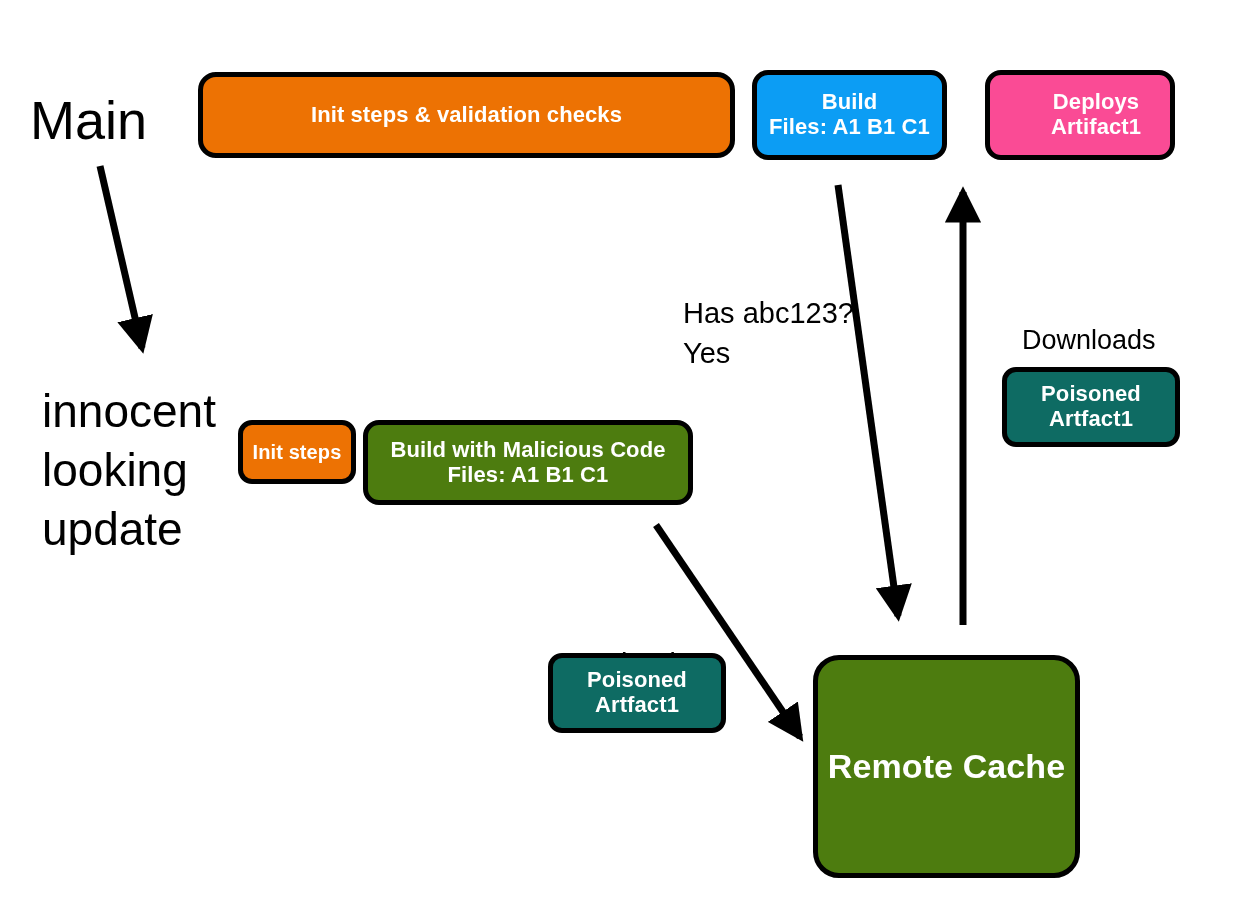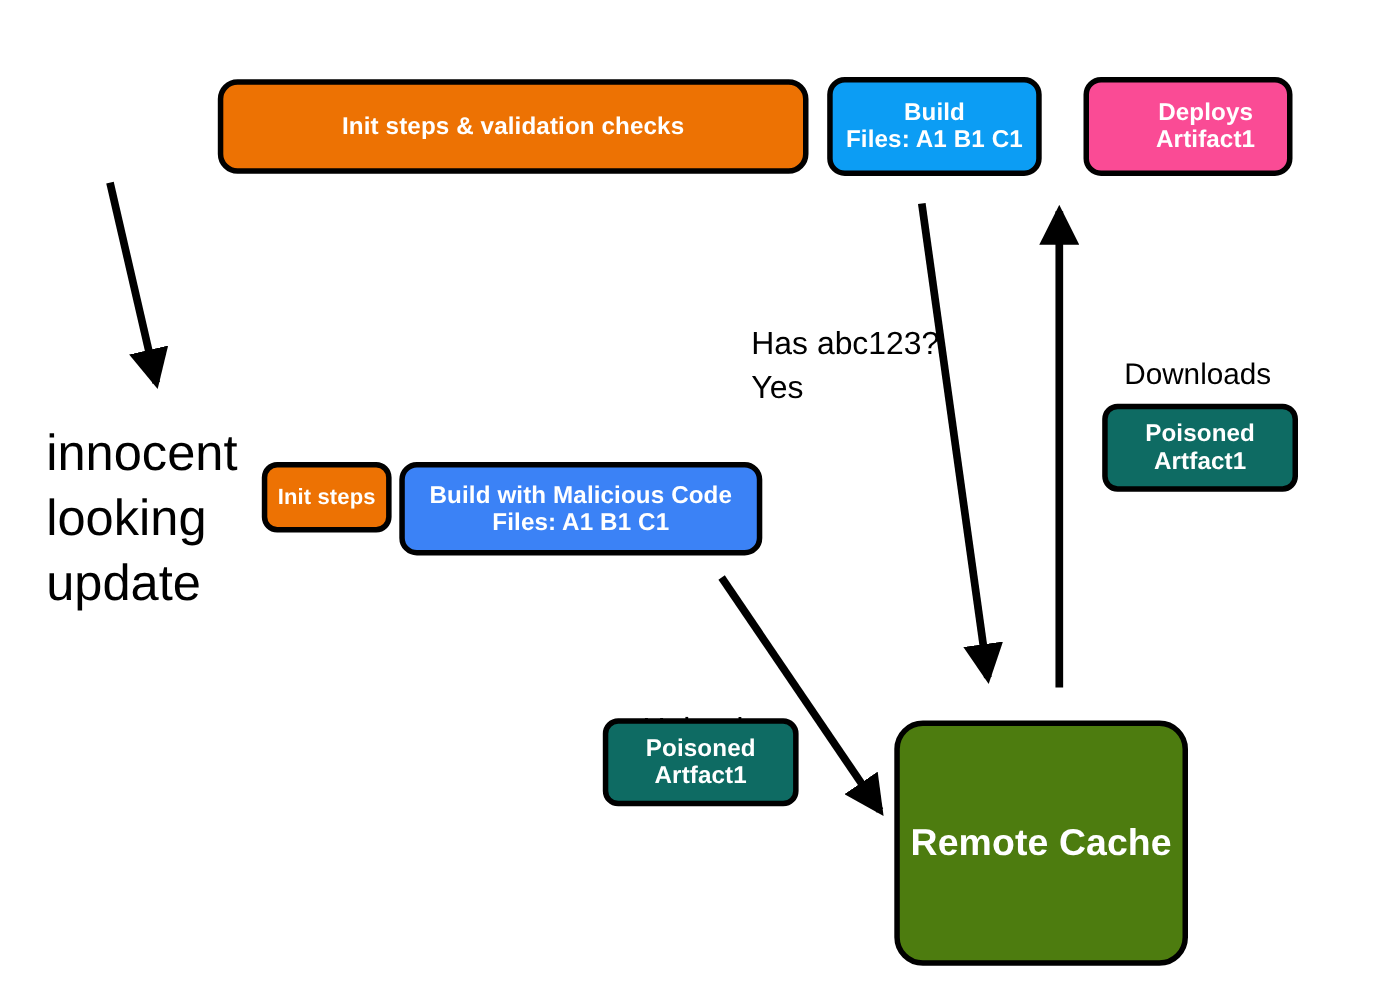--- a/index.html
+++ b/index.html
@@ -103,21 +103,21 @@
   #node-pr-init {
     left: 238px; top: 420px;
     width: 118px; height: 64px;
     background: #ED7203;
     font-size: 20px;
     border-radius: 14px;
   }
   #node-pr-build {
     left: 363px; top: 420px;
     width: 330px; height: 85px;
-    background: #3b82f6;
+    background: #4d7c0f;
     font-size: 22px;
     border-radius: 16px;
   }
 
   #node-artifact-upload {
     left: 548px; top: 653px;
     width: 178px; height: 80px;
     background: #0E6B63;
     font-size: 22px;
     border-radius: 14px;
@@ -161,20 +161,21 @@
 
     <line x1="100" y1="166" x2="142" y2="348" stroke="#000000" stroke-width="7" marker-end="url(#arrowhead)"></line>
 
     <line x1="656" y1="525" x2="800" y2="737" stroke="#000000" stroke-width="7" marker-end="url(#arrowhead)"></line>
 
     <line x1="838" y1="185" x2="898" y2="616" stroke="#000000" stroke-width="7" marker-end="url(#arrowhead)"></line>
 
     <line x1="963" y1="625" x2="963" y2="192" stroke="#000000" stroke-width="7" marker-end="url(#arrowhead)"></line>
   </svg>
 
+  <div class="plain" id="label-main">Main</div>
 
   <div class="plain" id="label-innocent">innocent
 looking
 update</div>
 
   <div class="node" id="node-main-init">
     <span class="line">Init steps &amp; validation checks</span>
   </div>
 
   <div class="node" id="node-main-build">

